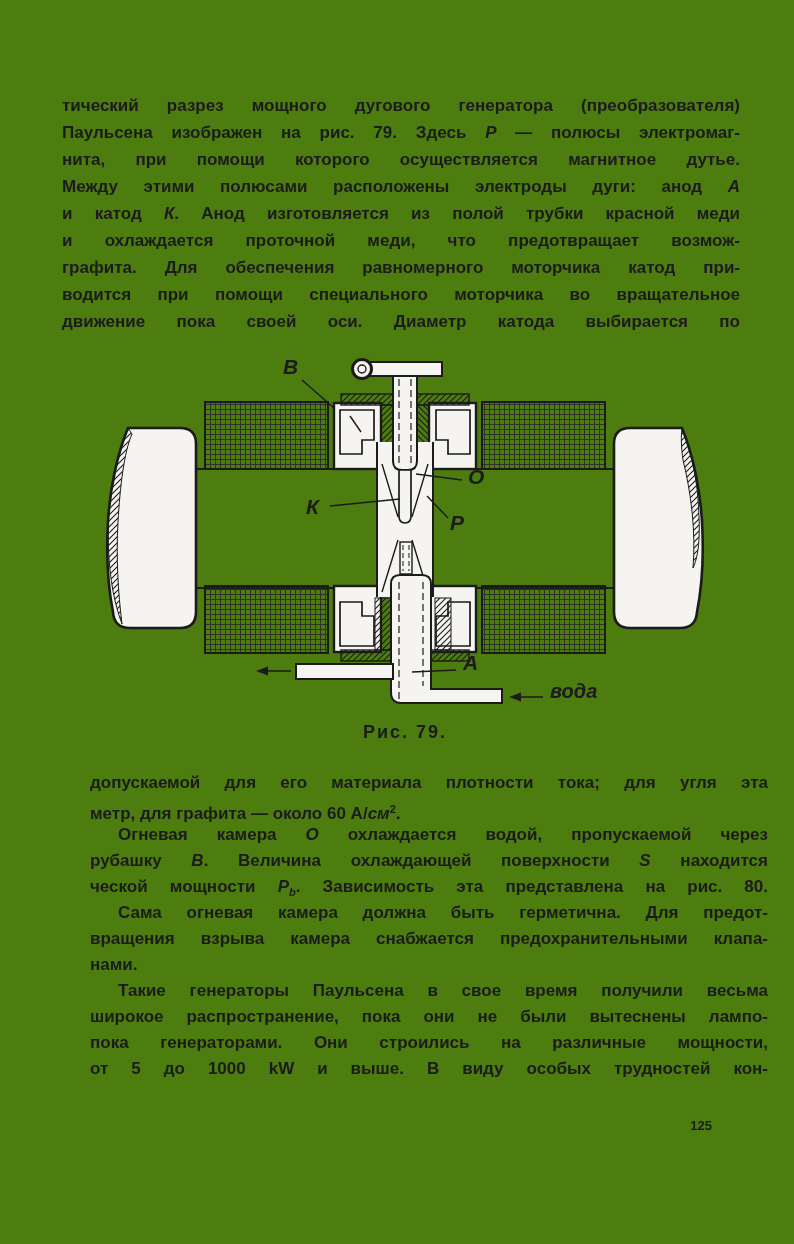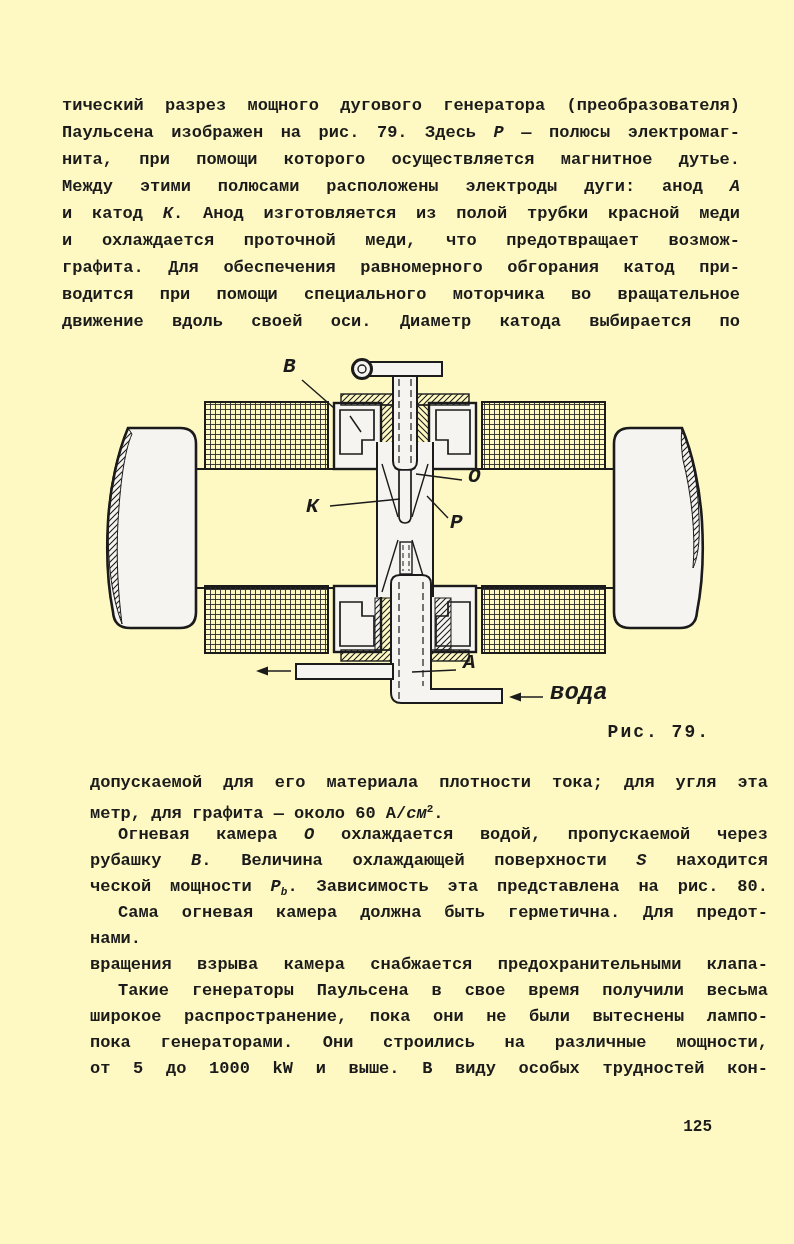--- a/index.html
+++ b/index.html
@@ -1,19 +1,19 @@
 <!DOCTYPE html>
 <html><head>
 <meta charset="utf-8">
 <style>
   html,body{margin:0;padding:0;background:#e8e8e6;}
   .page{
     position:relative;width:794px;height:1244px;margin:0 auto;
-    background:#fef9c3;color:#1b1b1b;overflow:hidden;
-    font-family:Liberation Mono, monospace;
+    background:#4d7c0f;color:#1b1b1b;overflow:hidden;
+    font-family:Liberation Sans, sans-serif;
   }
   .textblock{position:absolute;left:62px;width:678px;}
   #block-top{top:92px;}
   #block-top .line{height:27px;line-height:27px;}
   #block-bottom{top:770px;margin-left:28px;}
   #block-bottom .line{height:26px;line-height:26px;}
   .line{
     font-size:17px;font-weight:bold;overflow:hidden;
     text-align:justify;text-align-last:justify;white-space:nowrap;
   }
@@ -25,43 +25,43 @@
   .figure-svg{position:absolute;left:98px;top:2px;}
   .fig-label{
     position:absolute;font-style:italic;font-weight:bold;
     font-size:21px;color:#1b1b1b;line-height:1;
   }
   #lbl-B{left:283px;top:356px;}
   #lbl-K{left:306px;top:496px;}
   #lbl-O{left:468px;top:466px;}
   #lbl-P{left:450px;top:512px;}
   #lbl-A{left:463px;top:652px;}
-  #lbl-water{left:550px;top:681px;font-size:24px;}
+  #lbl-water{left:550px;top:681px;font-size:20px;}
   .fig-label,.caption,.pagenum{position:absolute;}
   .caption{
-    left:100px;top:722px;width:610px;text-align:right;
+    left:100px;top:722px;width:610px;text-align:center;
     font-size:18px;font-weight:bold;letter-spacing:2px;
   }
-  .pagenum{right:82px;top:1118px;font-size:16px;font-weight:bold;}
+  .pagenum{right:82px;top:1118px;font-size:13px;font-weight:bold;}
 </style>
 </head>
 <body>
 
 <div class="page">
 
   <div class="textblock" id="block-top">
       <div class="line">тический разрез мощного дугового генератора (преобразователя)</div>
       <div class="line">Паульсена изображен на рис. 79. Здесь <span style="font-style: italic;">Р</span> — полюсы электромаг-</div>
       <div class="line">нита, при помощи которого осуществляется магнитное дутье.</div>
       <div class="line">Между этими полюсами расположены электроды дуги: анод <span style="font-style: italic;">А</span></div>
       <div class="line">и катод <span style="font-style: italic;">К</span>. Анод изготовляется из полой трубки красной меди</div>
       <div class="line">и охлаждается проточной меди, что предотвращает возмож-</div>
-      <div class="line">графита. Для обеспечения равномерного обгорания катод при-</div>
+      <div class="line">графита. Для обеспечения равномерного моторчика катод при-</div>
       <div class="line">водится при помощи специального моторчика во вращательное</div>
-      <div class="line">движение вдоль своей оси. Диаметр катода выбирается по</div>
+      <div class="line">движение пока своей оси. Диаметр катода выбирается по</div>
     </div>
 
   <div class="figure-wrap">
     <svg class="figure-svg" width="610" height="370" viewBox="0 0 610 370">
       <defs>
         <pattern id="xh" width="5" height="5" patternUnits="userSpaceOnUse">
           <path d="M0 2.5 H5 M2.5 0 V5" stroke="#2a2a2a" stroke-width="0.9" fill="none"></path>
         </pattern>
         <pattern id="dh" width="6" height="6" patternUnits="userSpaceOnUse">
           <path d="M0 6 L6 0 M-1.5 1.5 L1.5 -1.5 M4.5 7.5 L7.5 4.5" stroke="#1b1b1b" stroke-width="1.1" fill="none"></path>
@@ -158,22 +158,22 @@
 
   <div class="caption">Рис. 79.</div>
 
   <div class="textblock" id="block-bottom">
       <div class="line">допускаемой для его материала плотности тока; для угля эта</div>
       <div class="line noj">метр, для графита — около 60 А/<span style="font-style: italic;">см</span><sup>2</sup>.</div>
       <div class="line ind">Огневая камера <span style="font-style: italic;">О</span> охлаждается водой, пропускаемой через</div>
       <div class="line">рубашку <span style="font-style: italic;">В</span>. Величина охлаждающей поверхности <span style="font-style: italic;">S</span> находится</div>
       <div class="line">ческой мощности <span style="font-style: italic;">P</span><sub style="font-style: italic;">b</sub>. Зависимость эта представлена на рис. 80.</div>
       <div class="line ind">Сама огневая камера должна быть герметична. Для предот-</div>
+      <div class="line">вращения взрыва камера снабжается предохранительными клапа-</div>
       <div class="line noj">нами.</div>
-      <div class="line">вращения взрыва камера снабжается предохранительными клапа-</div>
       <div class="line ind">Такие генераторы Паульсена в свое время получили весьма</div>
       <div class="line">широкое распространение, пока они не были вытеснены лампо-</div>
       <div class="line">пока генераторами. Они строились на различные мощности,</div>
       <div class="line">от 5 до 1000 kW и выше. В виду особых трудностей кон-</div>
     </div>
 
   <div class="pagenum">125</div>
 </div>
 
 </body></html>

